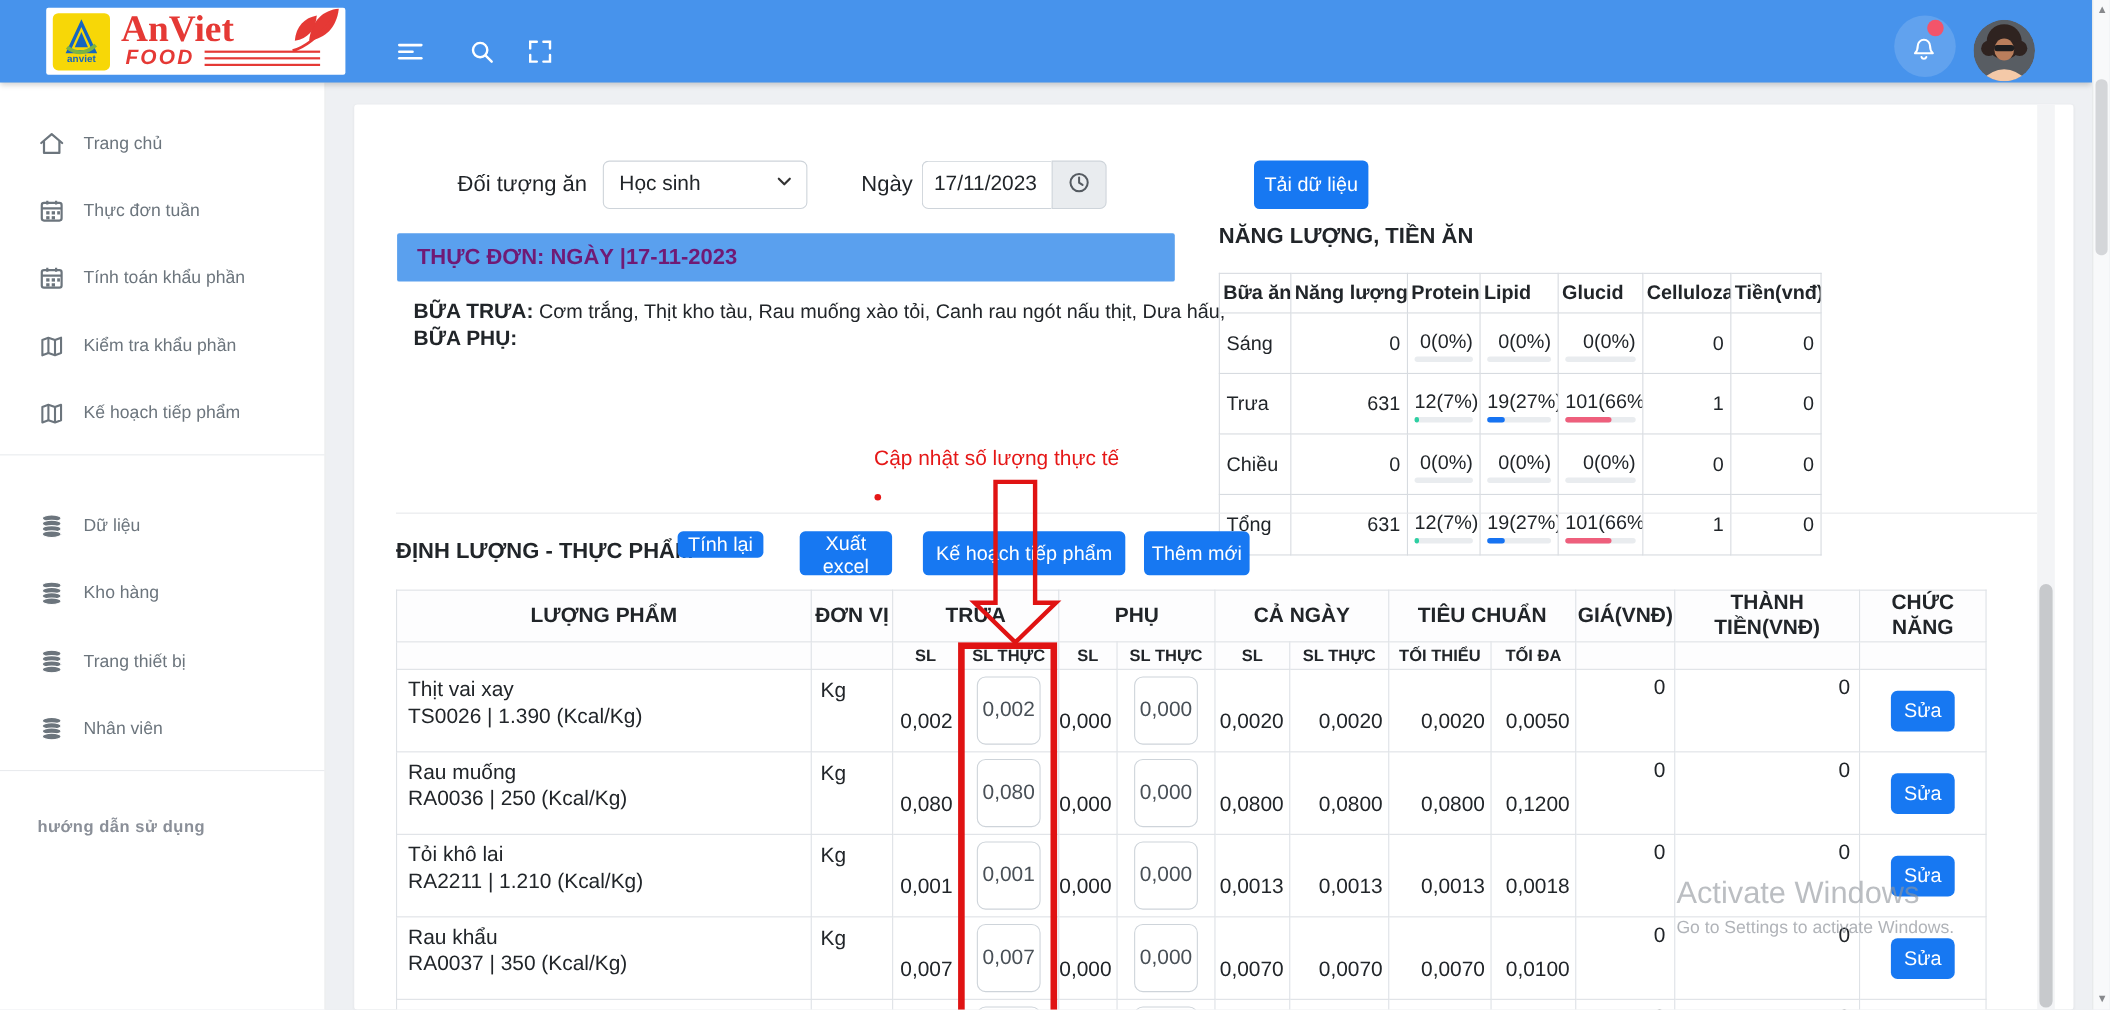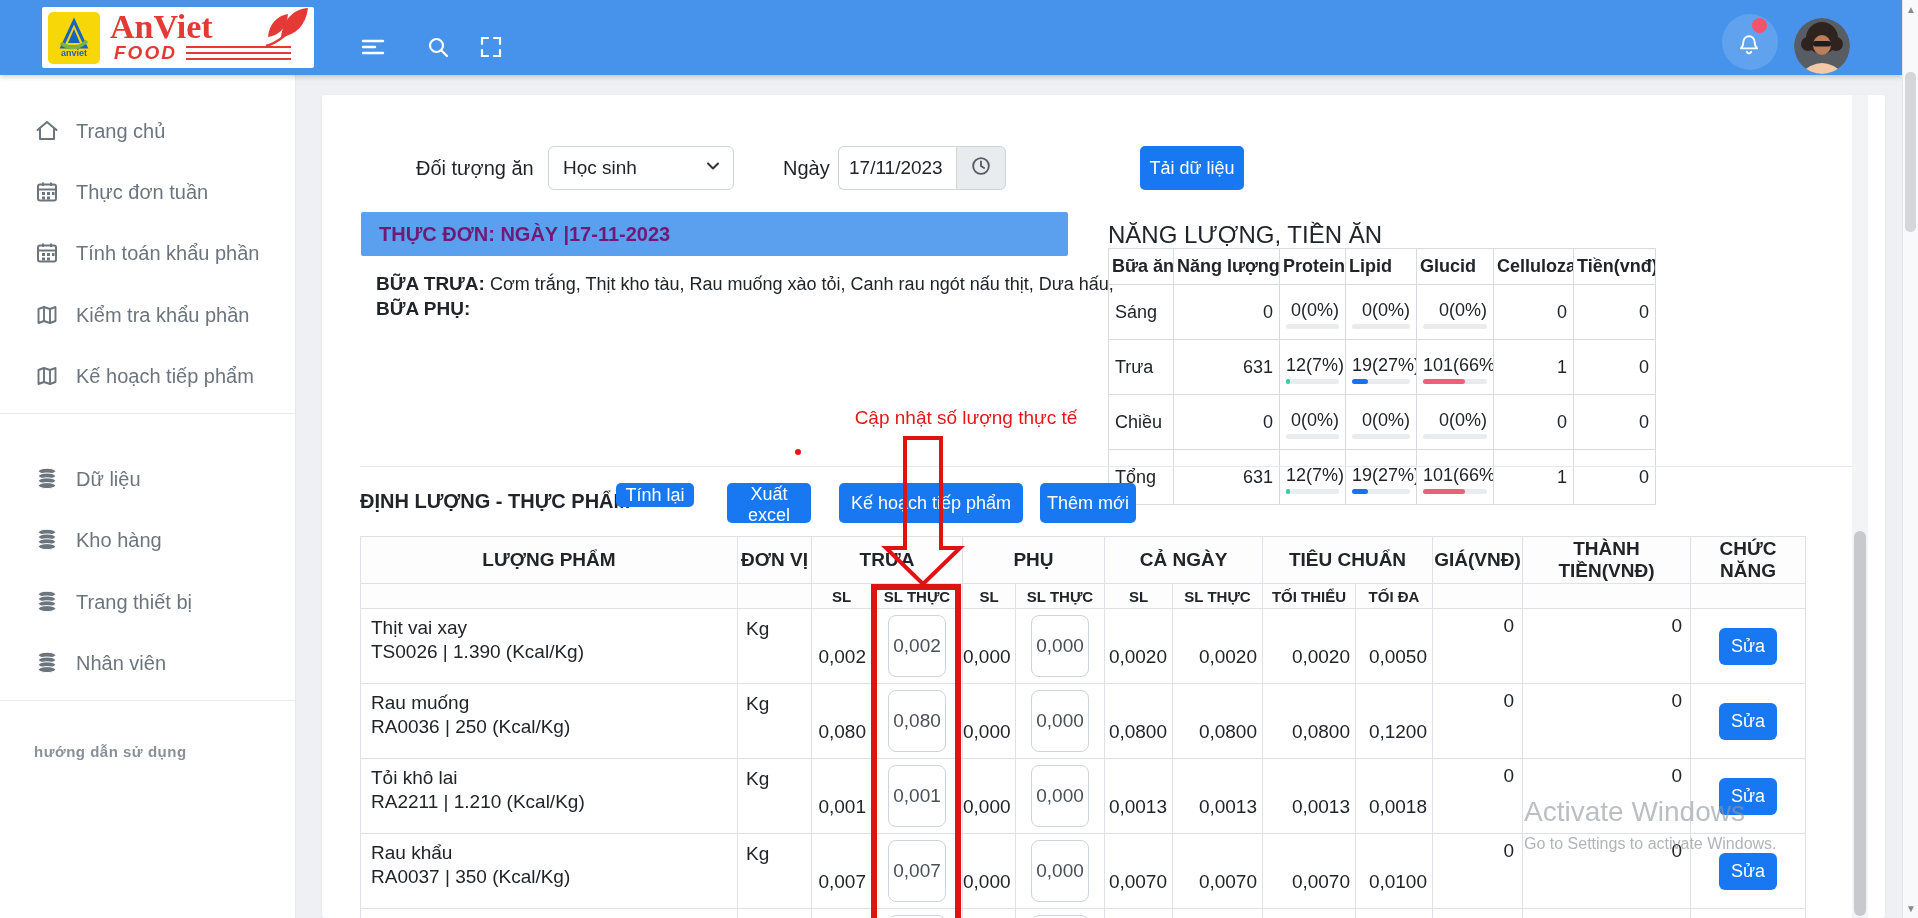--- a/index.html
+++ b/index.html
@@ -22,21 +22,21 @@
   .tb-icon svg{width:26px;height:26px;}
   .bell-glow{left:1722px;top:14px;width:56px;height:56px;border-radius:50%;background:rgba(255,255,255,.14);}
   .bell-dot{left:1752px;top:18px;width:15px;height:15px;border-radius:50%;background:#f3546a;}
   .avatar{left:1794px;top:18px;width:56px;height:56px;border-radius:50%;overflow:hidden;cursor:pointer;}
 
   
   .sidebar{left:0;top:75px;width:295px;height:843px;background:#fff;border-right:1px solid #e6e8ea;z-index:3;}
   .side-item{position:absolute;left:0;width:295px;height:32px;display:flex;align-items:center;cursor:pointer;color:#6c757d;}
   .side-item .s-icon{margin-left:34px;width:26px;height:26px;}
   .side-item .s-icon svg{width:26px;height:26px;}
-  .side-item .s-label{margin-left:16px;font-size:20px;}
+  .side-item .s-label{margin-left:16px;font-size:16px;}
   .side-div{position:absolute;left:0;width:295px;height:1px;background:#e9ebee;}
   .side-note{position:absolute;left:34px;font-size:15px;font-weight:bold;color:#8a8f98;letter-spacing:.5px;}
 
   
   .panel{left:322px;top:95px;width:1563px;height:823px;background:#fff;border-radius:3px;box-shadow:0 1px 3px rgba(0,0,0,.06);overflow:hidden;z-index:1;}
   .flabel{font-size:20px;color:#1f2327;line-height:26px;}
   .subject-select{left:226px;top:51px;width:186px;height:44px;border:1px solid #ced4da;border-radius:6px;box-sizing:border-box;
       display:flex;align-items:center;padding:0 12px 0 14px;font-size:19px;cursor:pointer;background:#fff;}
   .subject-select .sel-txt{flex:1;}
   .date-group{left:516px;top:51px;height:44px;display:flex;}
@@ -46,21 +46,21 @@
       display:flex;align-items:center;justify-content:center;cursor:pointer;}
   .btn{background:#1778f2;color:#fff;border:none;border-radius:5px;font-size:18px;font-family:inherit;cursor:pointer;}
   .btn-load{left:818px;top:51px;width:104px;height:44px;}
   .menu-header{left:39px;top:117px;width:707px;height:44px;background:#5aa0ee;border-radius:2px;color:#701a75;
       font-size:20px;font-weight:bold;line-height:44px;padding-left:18px;box-sizing:border-box;}
   .meals{left:54px;top:176px;width:700px;font-size:18px;}
   .meal-line{height:25px;line-height:25px;white-space:nowrap;}
   .meal-lbl{font-weight:bold;font-size:19px;display:inline-block;min-width:106px;}
 
   
-  .energy-title{left:786px;top:126px;font-size:24px;font-weight:normal;}
+  .energy-title{left:786px;top:109px;font-size:20px;font-weight:bold;}
   .energy{left:786px;top:153px;}
   table.etab{border-collapse:collapse;table-layout:fixed;width:547px;font-size:18px;}
   .etab th,.etab td{border:1px solid #d7dbe0;padding:0 6px;box-sizing:border-box;overflow:hidden;white-space:nowrap;}
   .etab th{height:36px;font-size:18px;text-align:left;padding:0 3px;}
   .etab td{height:55px;}
   .etab td.r{text-align:right;}
   .ecell .val{line-height:22px;text-align:right;margin-top:3px;}
   .track{height:5px;background:#e9ecef;border-radius:3px;margin-top:3px;position:relative;}
   .fill{height:5px;border-radius:3px;width:0;}
   .f-protein{background:#2ecfa2;}
@@ -86,21 +86,21 @@
   td.unit{vertical-align:top;padding:9px 0 0 8px;}
   td.num{text-align:right;vertical-align:bottom;padding:0 5px 15px 0;white-space:nowrap;}
   td.qcell{text-align:center;vertical-align:middle;}
   .qin{width:56px;height:60px;border:1px solid #ced4da;border-radius:8px;text-align:center;font-size:19px;
        font-family:inherit;color:#495057;outline:none;padding:0;}
   td.top0{text-align:right;vertical-align:top;padding:6px 8px 0 0;}
   td.act{text-align:center;vertical-align:middle;}
   .btn-edit{width:58px;height:37px;border-radius:6px;font-size:18px;position:relative;z-index:6;}
 
   
-  .anno-text{left:836px;top:407px;width:260px;text-align:center;color:#e51717;font-size:19px;z-index:5;}
+  .anno-text{left:776px;top:407px;width:260px;text-align:center;color:#e51717;font-size:19px;z-index:5;}
   .anno-dot{left:795px;top:449px;width:6px;height:6px;border-radius:50%;background:#e51717;z-index:5;}
   .anno-arrow{left:878px;top:436px;z-index:5;}
   .anno-rect{left:871px;top:584px;width:90px;height:360px;border:6px solid #e01313;box-sizing:border-box;z-index:5;}
 
   
   .wm{left:1524px;top:796px;z-index:5;pointer-events:none;}
   .wm-1{font-size:28px;color:rgba(146,150,156,.62);}
   .wm-2{font-size:16px;color:rgba(146,150,156,.72);margin-top:7px;}
 
   

